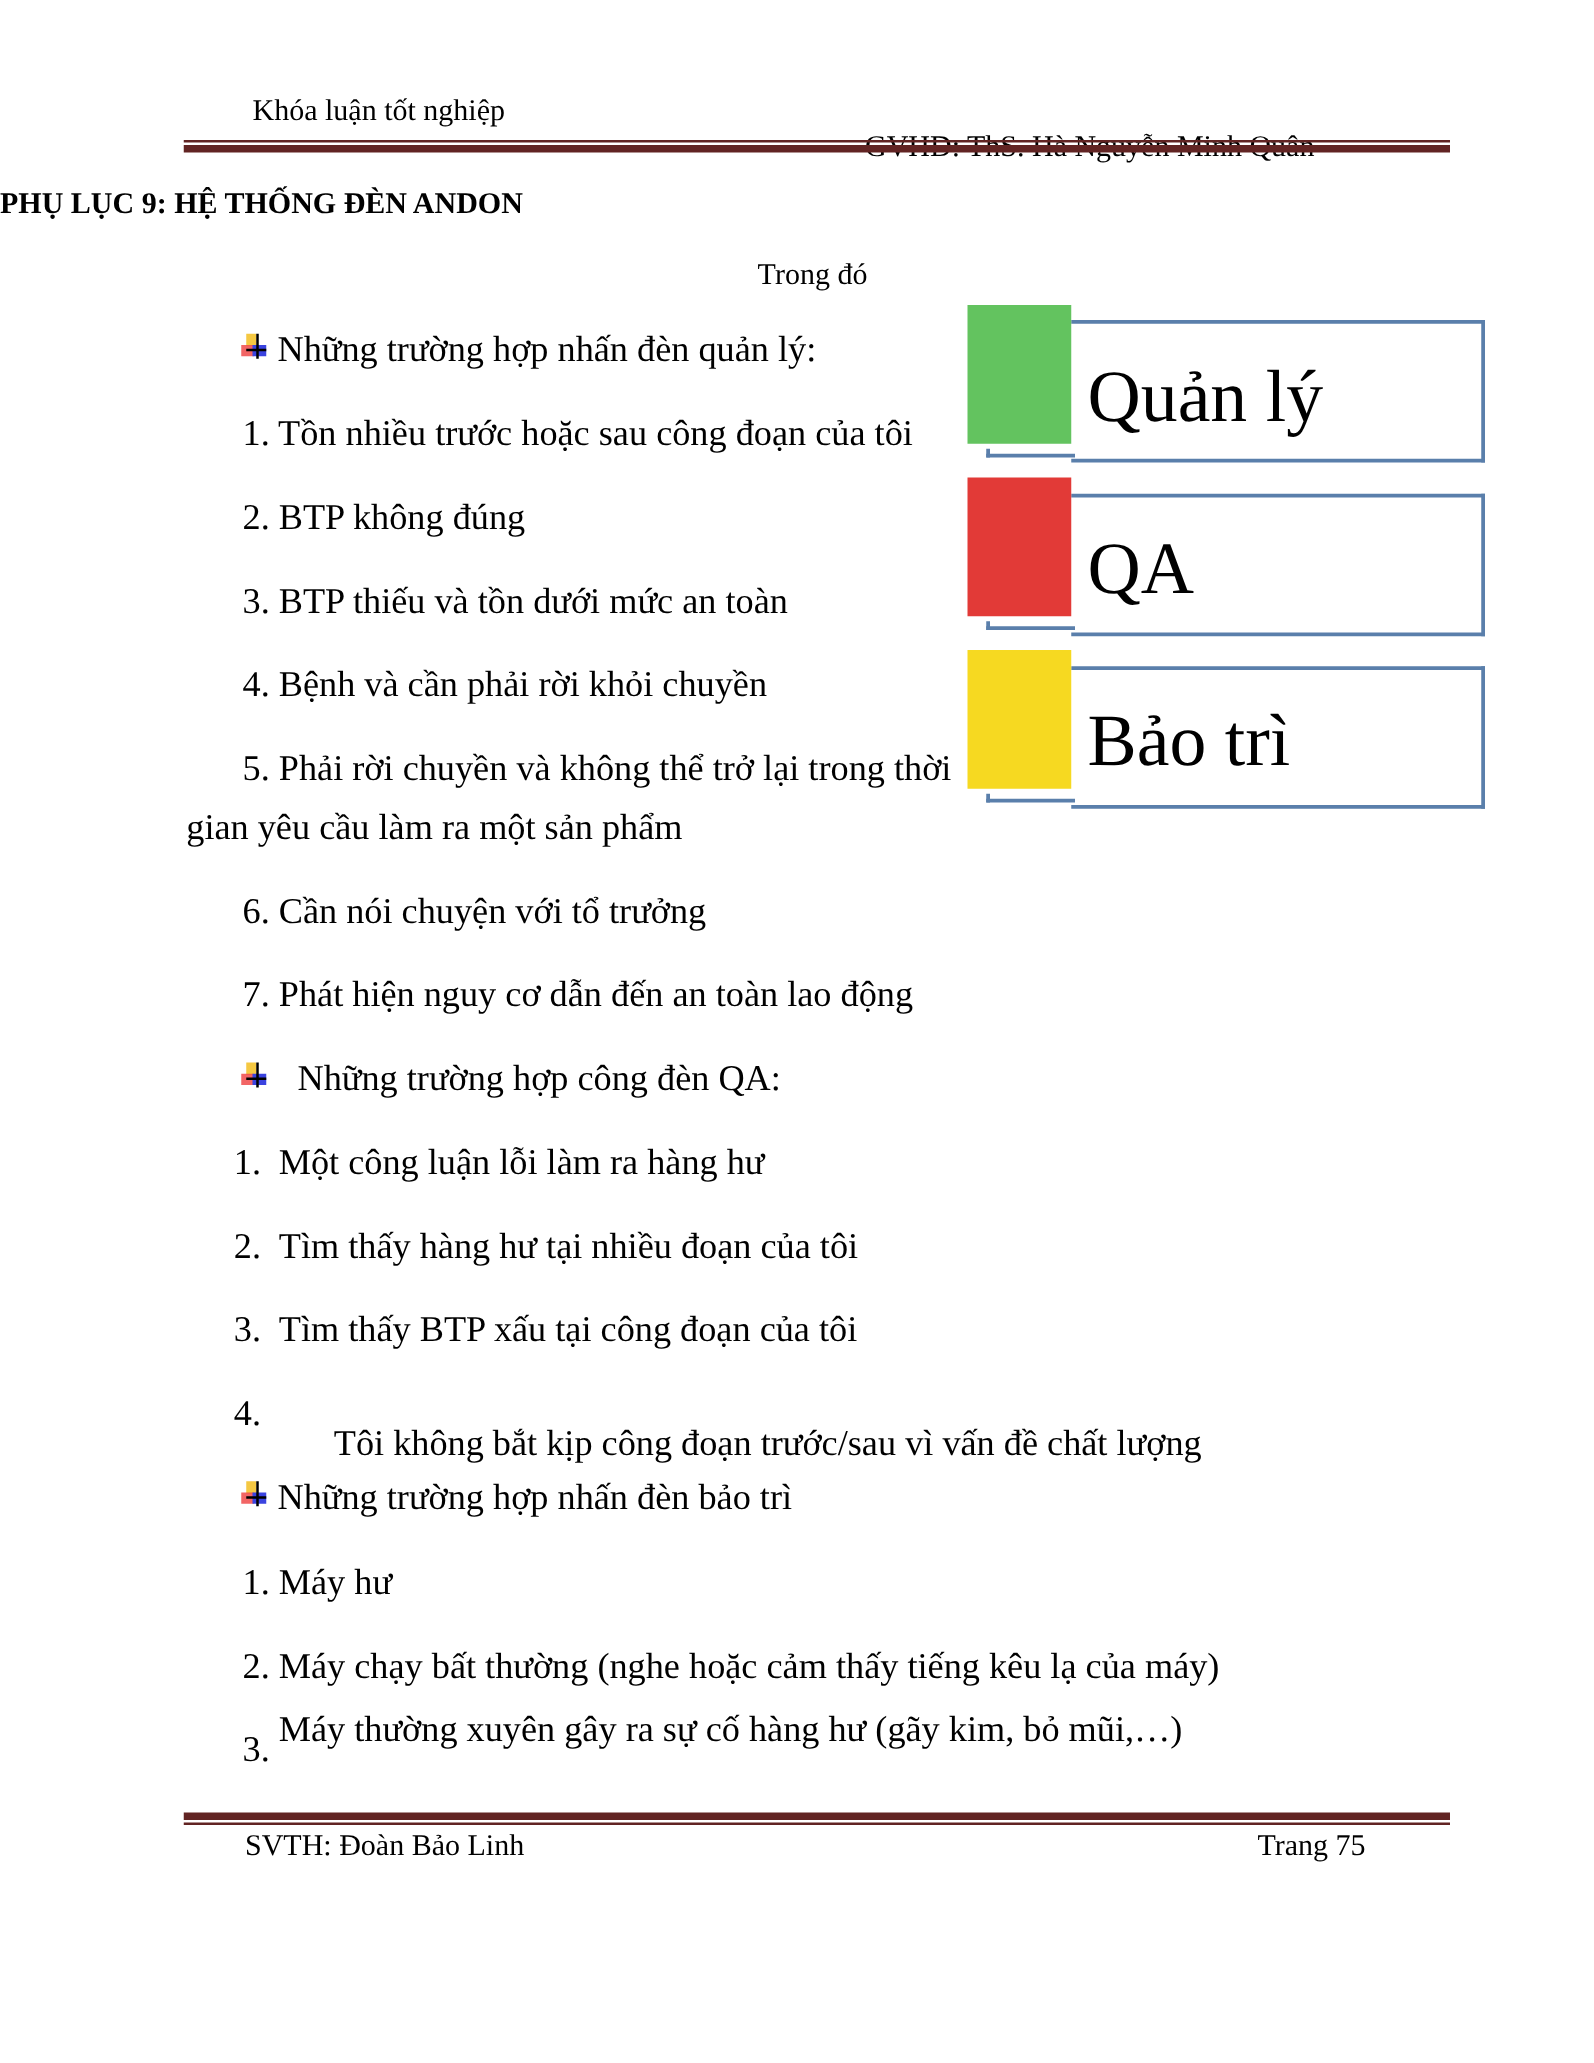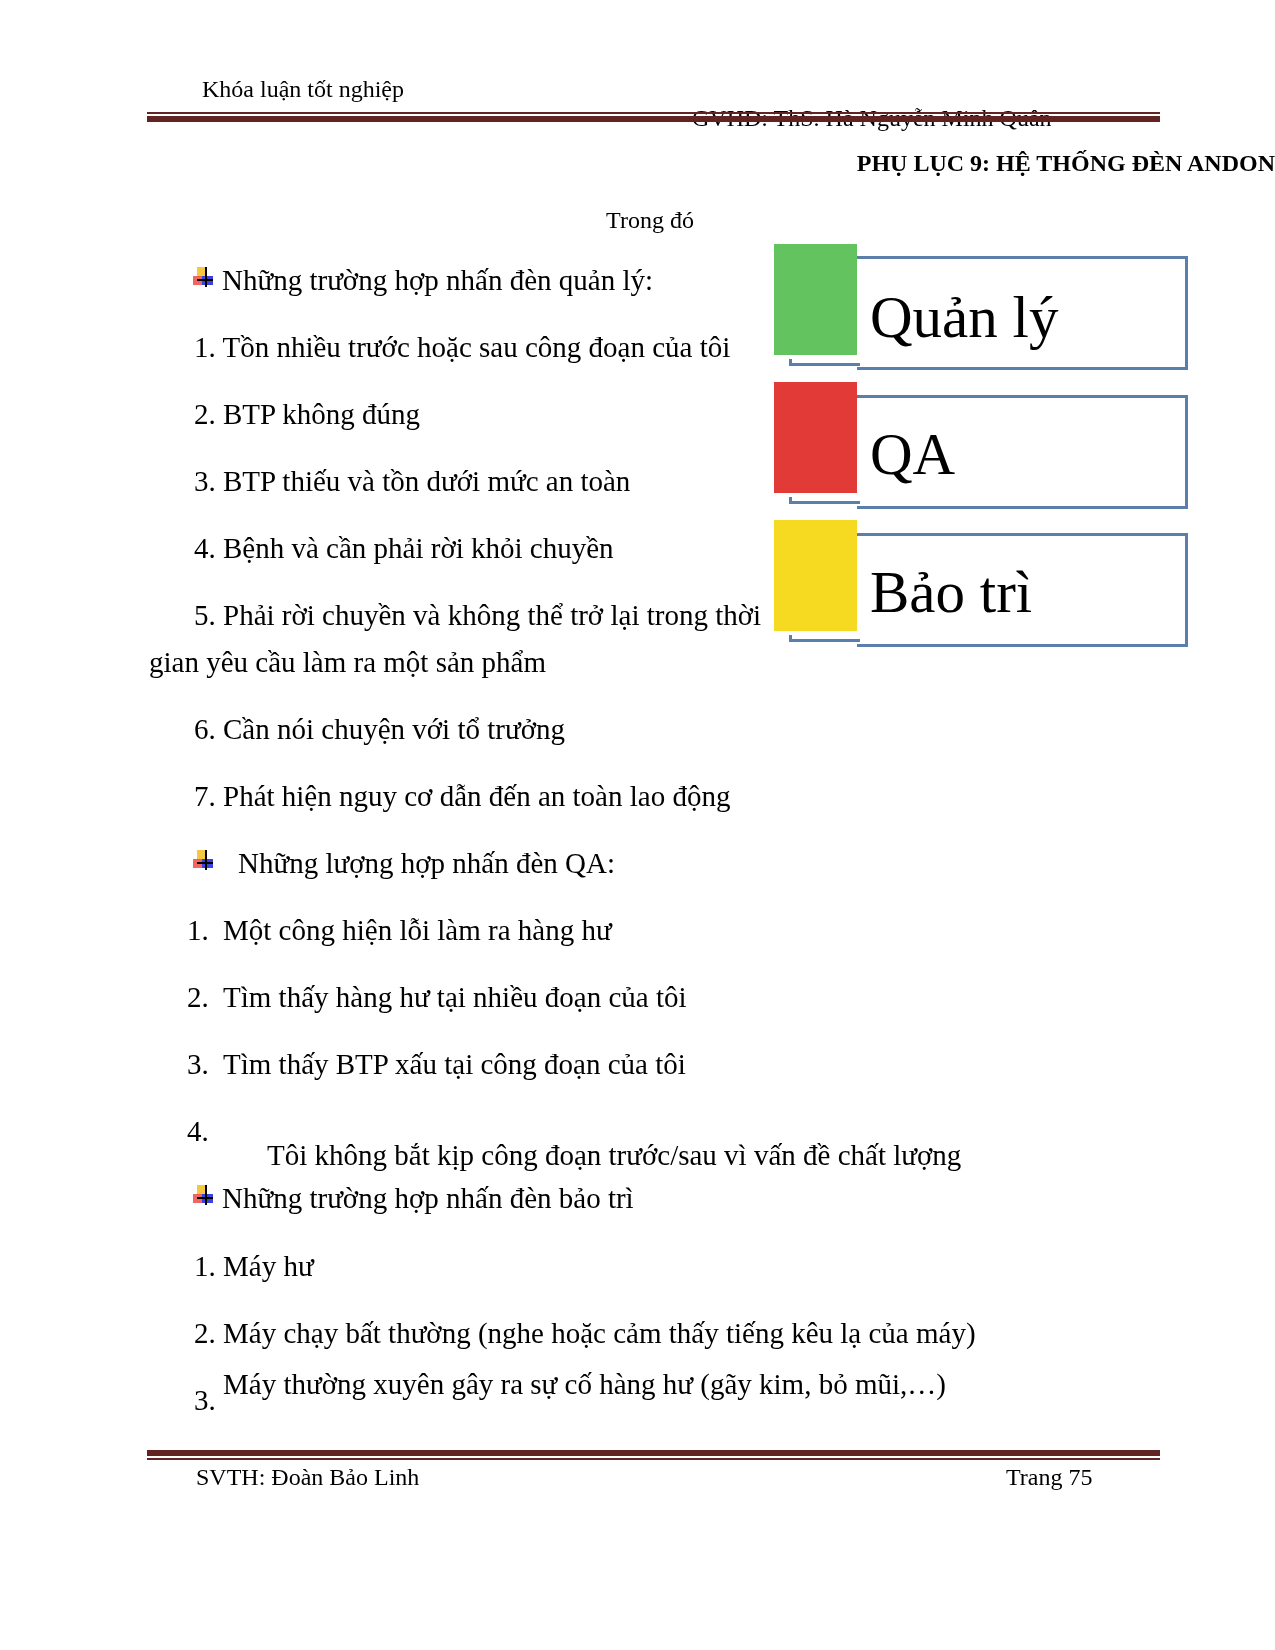--- a/index.html
+++ b/index.html
@@ -2,21 +2,21 @@
 <html><head>
 <meta charset="utf-8">
 <style>
   html, body { margin:0; padding:0; background:#ffffff; }
   body { width:1275px; height:1650px; position:relative; overflow:hidden;
          font-family:"Liberation Serif", serif; color:#000; }
   .abs { position:absolute; white-space:nowrap; }
   .hdr-text { font-size:24px; top:76px; }
   .rule-thin { position:absolute; height:2px; background:#622423; }
   .rule-thick { position:absolute; height:6px; background:#622423; }
-  .title { left:0; width:1275px; text-align:right; top:150px; font-size:24px; font-weight:bold; }
+  .title { left:0; width:1275px; text-align:left; top:150px; font-size:24px; font-weight:bold; }
   .sub { left:0; width:1300px; text-align:center; top:207px; font-size:24px; }
   .line { font-size:29px; }
   .bullet { position:absolute; width:20px; height:20px; }
   .bullet .y { position:absolute; left:4px; top:0; width:8px; height:10px; background:#f5c842; }
   .bullet .r { position:absolute; left:0; top:9px; width:10px; height:9px; background:#f04a4a; opacity:.85; }
   .bullet .b { position:absolute; left:9px; top:9px; width:11px; height:9px; background:#3a43e0; }
   .bullet .v { position:absolute; left:12px; top:0; width:2px; height:20px; background:#000; }
   .bullet .h { position:absolute; left:4px; top:12px; width:16px; height:2px; background:#000; }
   .lamp-sq { position:absolute; left:774px; width:83px; height:111px; }
   .lamp-box { position:absolute; left:857px; width:328px; height:108px;
@@ -73,23 +73,23 @@
 <div class="abs line" style="left:194px; top:713px;">6. Cần nói chuyện với tổ trưởng</div>
 <div class="abs line" style="left:194px; top:780px;">7. Phát hiện nguy cơ dẫn đến an toàn lao động</div>
 
 <div class="bullet" style="left:193px; top:850px;">
   <span class="y"></span>
     <span class="r"></span>
     <span class="b"></span>
     <span class="v"></span>
     <span class="h"></span>
 </div>
-<div class="abs line" style="left:238px; top:847px;">Những lượng hợp nhấn đèn QA:</div>
+<div class="abs line" style="left:238px; top:847px;">Những trường hợp công đèn QA:</div>
 <div class="abs line" style="left:187px; top:914px;">1.</div>
-<div class="abs line" style="left:223px; top:914px;">Một công hiện lỗi làm ra hàng hư</div>
+<div class="abs line" style="left:223px; top:914px;">Một công luận lỗi làm ra hàng hư</div>
 <div class="abs line" style="left:187px; top:981px;">2.</div>
 <div class="abs line" style="left:223px; top:981px;">Tìm thấy hàng hư tại nhiều đoạn của tôi</div>
 <div class="abs line" style="left:187px; top:1048px;">3.</div>
 <div class="abs line" style="left:223px; top:1048px;">Tìm thấy BTP xấu tại công đoạn của tôi</div>
 <div class="abs line" style="left:187px; top:1115px;">4.</div>
 <div class="abs line" style="left:223px; top:1139px;margin-left:44px;">Tôi không bắt kịp công đoạn trước/sau vì vấn đề chất lượng</div>
 
 <div class="bullet" style="left:193px; top:1185px;">
   <span class="y"></span>
     <span class="r"></span>

